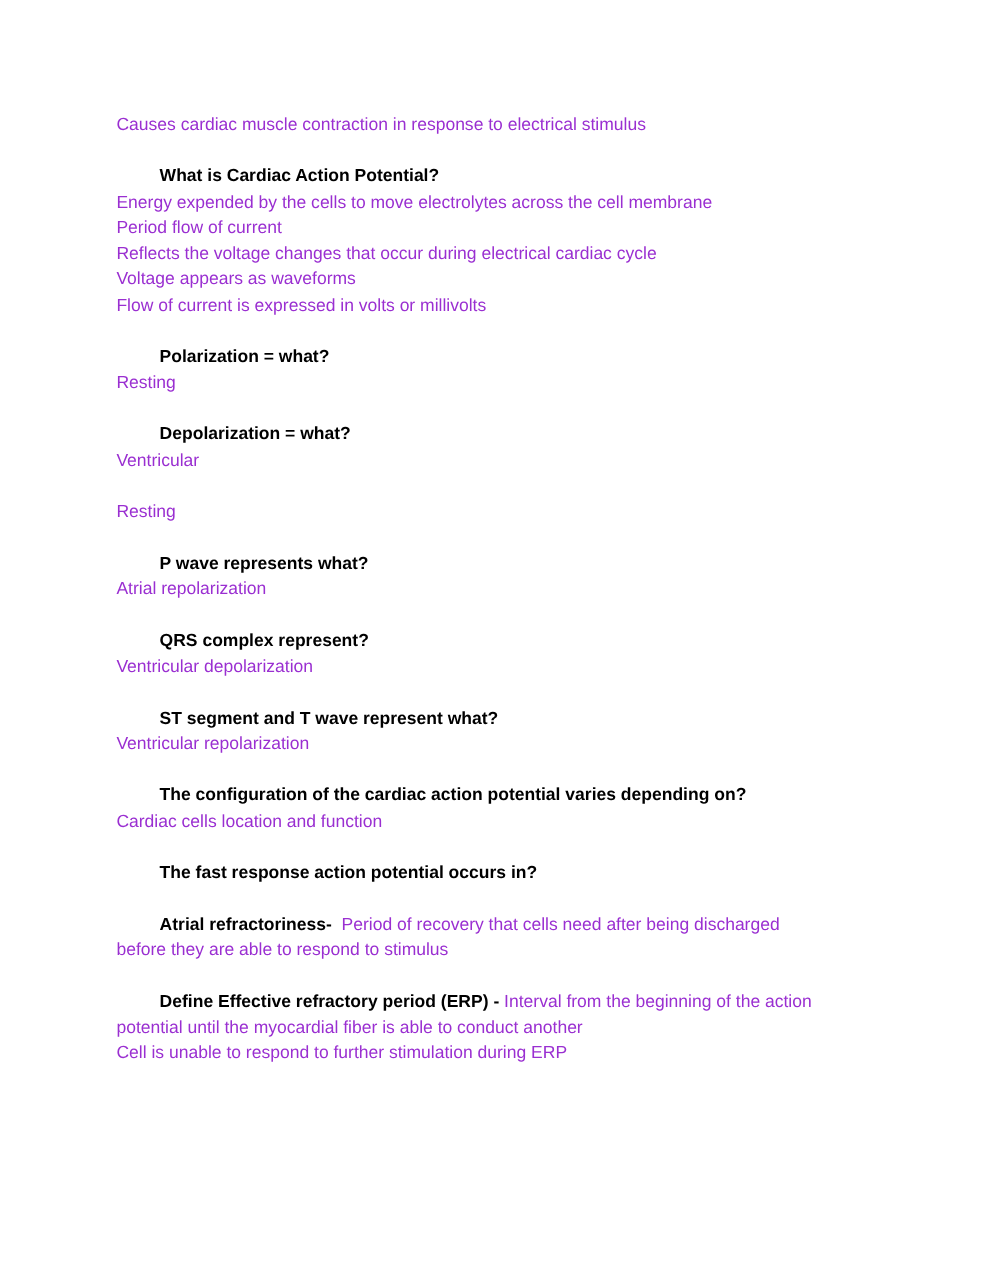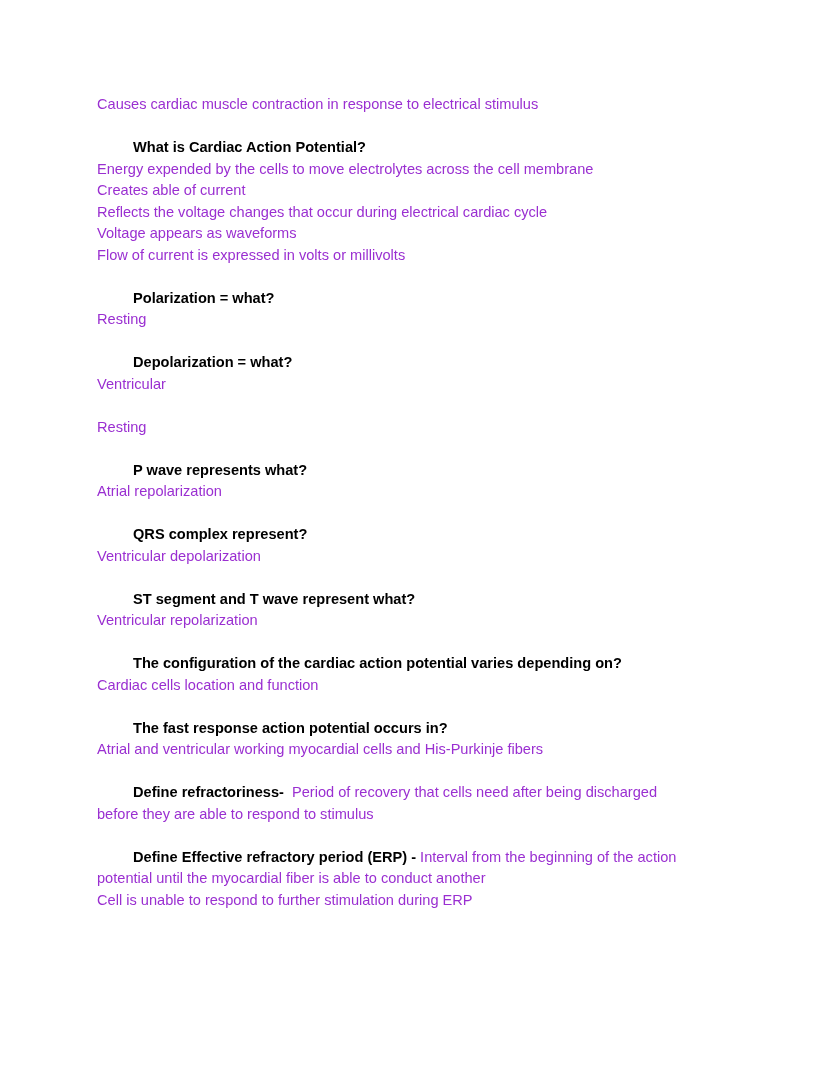--- a/index.html
+++ b/index.html
@@ -45,21 +45,21 @@
 <body>
 
 <div class="page">
   <div class="doc-content" id="doc-content">
       <div class="block">
         <div class="line a">Causes cardiac muscle contraction in response to electrical stimulus</div>
       </div>
       <div class="block">
         <div class="line"><span class="q">What is Cardiac Action Potential?</span></div>
         <div class="line a">Energy expended by the cells to move electrolytes across the cell membrane</div>
-        <div class="line a">Creates able of current</div>
+        <div class="line a">Period flow of current</div>
         <div class="line a">Reflects the voltage changes that occur during electrical cardiac cycle</div>
         <div class="line a">Voltage appears as waveforms</div>
         <div class="line a">Flow of current is expressed in volts or millivolts</div>
       </div>
       <div class="block">
         <div class="line"><span class="q">Polarization = what?</span></div>
         <div class="line a">Resting</div>
       </div>
       <div class="block">
         <div class="line"><span class="q">Depolarization = what?</span></div>
@@ -79,24 +79,23 @@
       <div class="block">
         <div class="line"><span class="q">ST segment and T wave represent what?</span></div>
         <div class="line a">Ventricular repolarization</div>
       </div>
       <div class="block">
         <div class="line"><span class="q">The configuration of the cardiac action potential varies depending on?</span></div>
         <div class="line a">Cardiac cells location and function</div>
       </div>
       <div class="block">
         <div class="line"><span class="q">The fast response action potential occurs in?</span></div>
-        <div class="line a">Atrial and ventricular working myocardial cells and His-Purkinje fibers</div>
       </div>
       <div class="block">
-        <div class="line"><span class="q">Define refractoriness-</span><span class="a">  Period of recovery that cells need after being discharged</span></div>
+        <div class="line"><span class="q">Atrial refractoriness-</span><span class="a">  Period of recovery that cells need after being discharged</span></div>
         <div class="line a">before they are able to respond to stimulus</div>
       </div>
       <div class="block">
         <div class="line"><span class="q">Define Effective refractory period (ERP) -</span><span class="a"> Interval from the beginning of the action</span></div>
         <div class="line a">potential until the myocardial fiber is able to conduct another</div>
         <div class="line a">Cell is unable to respond to further stimulation during ERP</div>
       </div>
     </div>
 </div>
 

